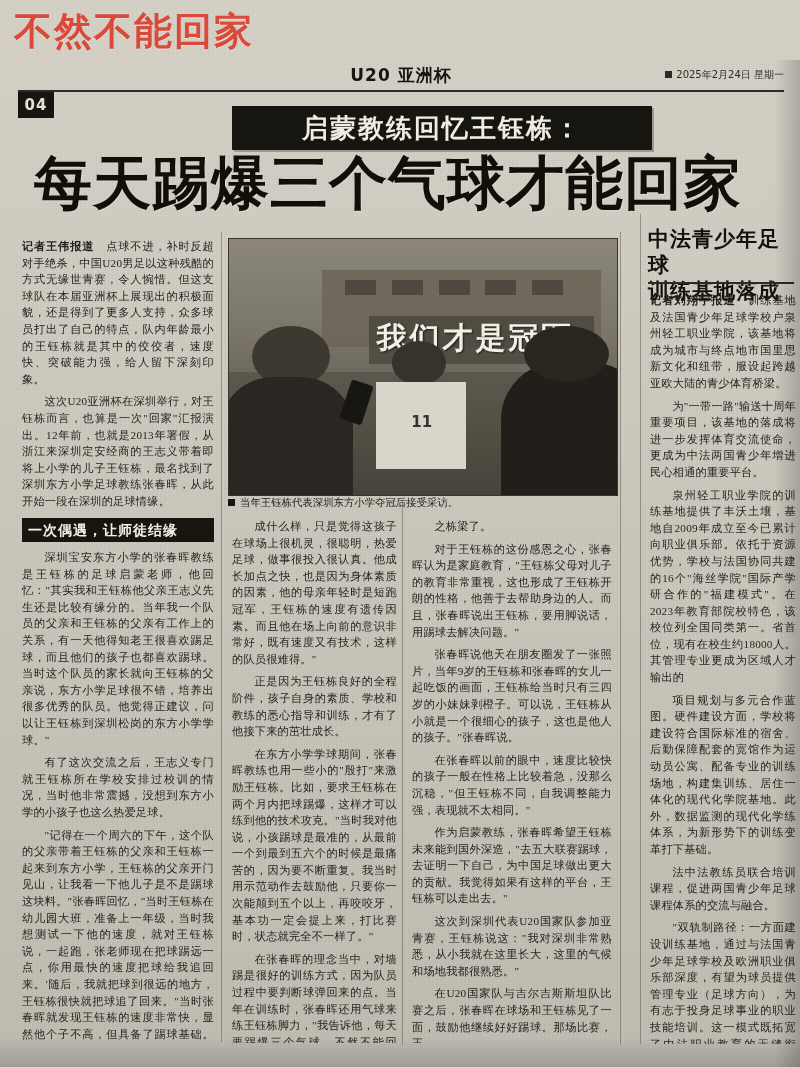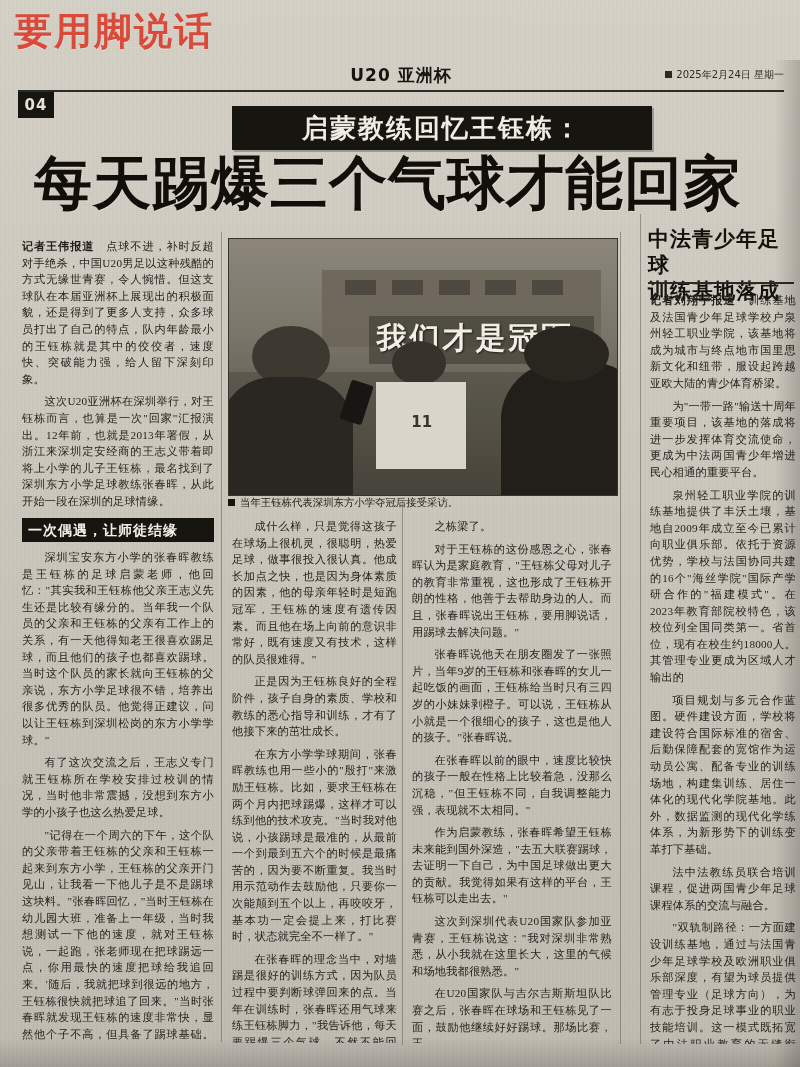--- a/index.html
+++ b/index.html
@@ -251,13 +251,13 @@
       <p>项目规划与多元合作蓝图。硬件建设方面，学校将建设符合国际标准的宿舍、后勤保障配套的宽馆作为运动员公寓、配备专业的训练场地，构建集训练、居住一体化的现代化学院基地。此外，数据监测的现代化学练体系，为新形势下的训练变革打下基础。</p>
       <p>法中法教练员联合培训课程，促进两国青少年足球课程体系的交流与融合。</p>
       <p>"双轨制路径：一方面建设训练基地，通过与法国青少年足球学校及欧洲职业俱乐部深度，有望为球员提供管理专业（足球方向），为有志于投身足球事业的职业技能培训。这一模式既拓宽了中法职业教育的无缝衔接，也为年轻人提供更多选择。</p>
     </div>
 
   <div class="fade-right"></div>
   <div class="fade-bottom"></div>
   <div class="grain"></div>
 </div>
 
-<div class="watermark">要用脚说话</div>
+<div class="watermark">不然不能回家</div>
 
 </body></html>

